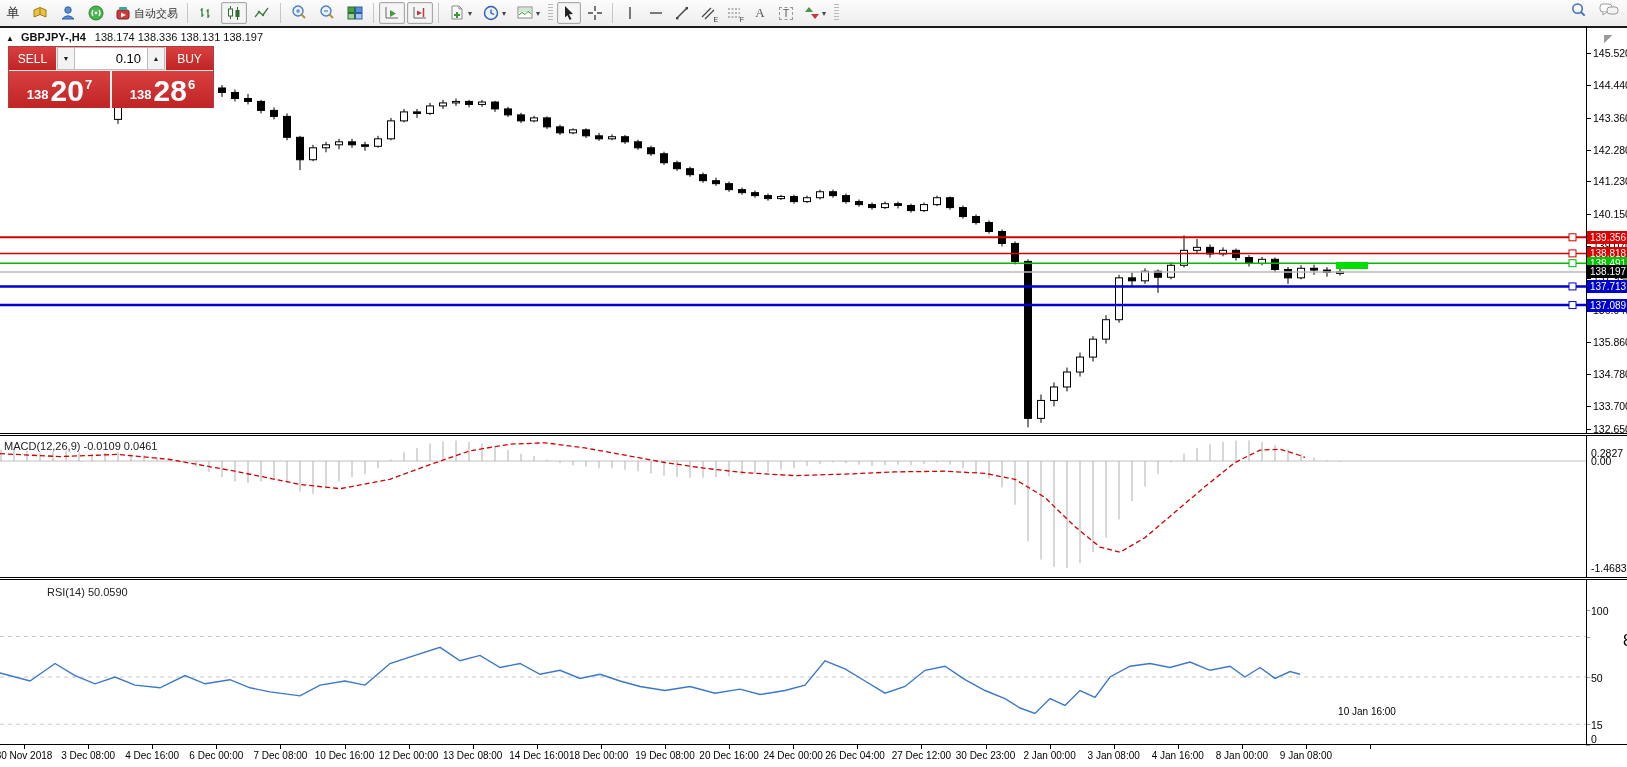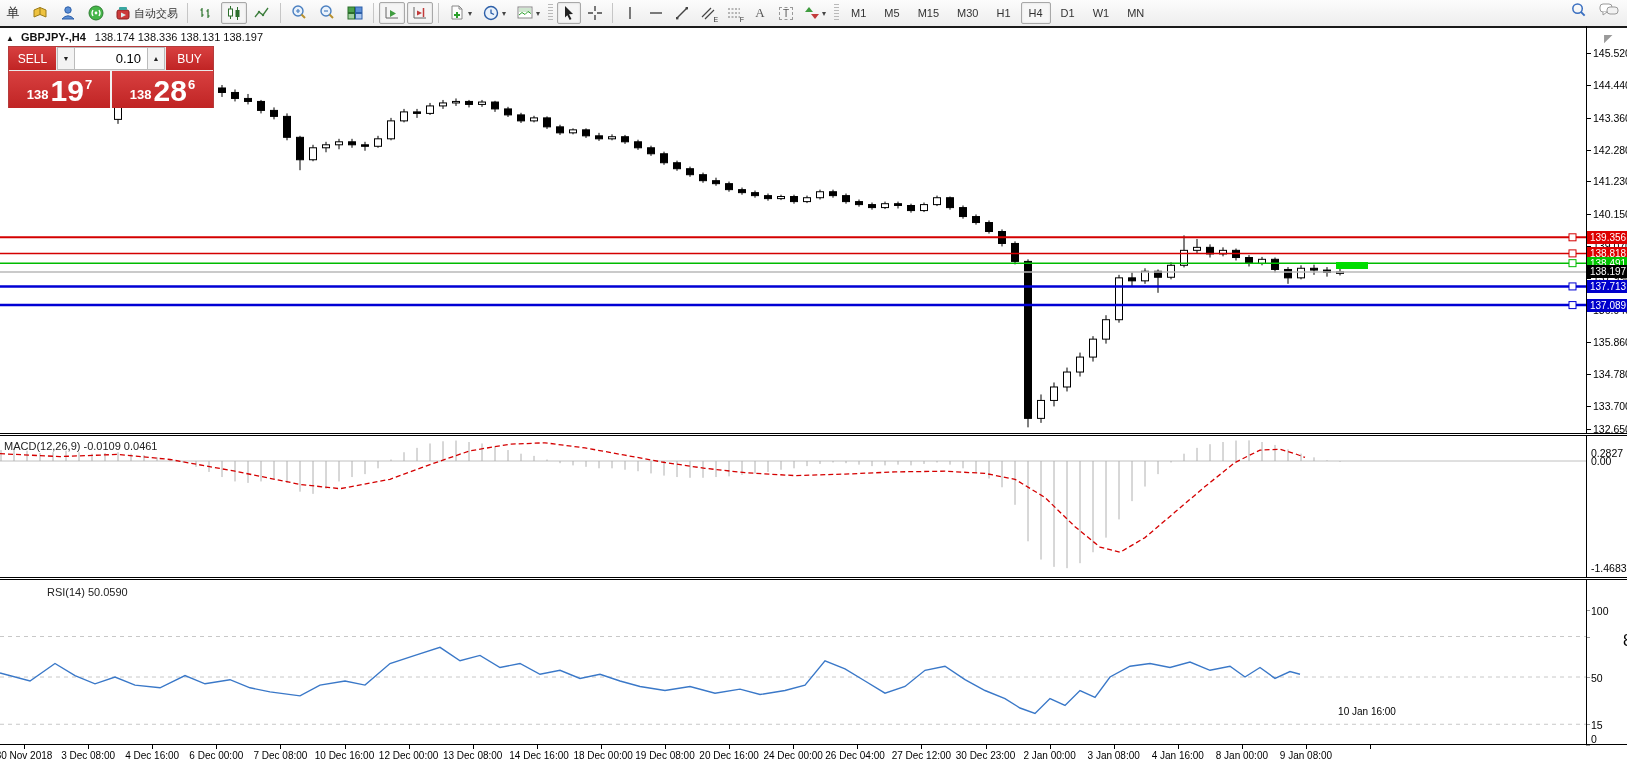--- a/index.html
+++ b/index.html
@@ -226,31 +226,20 @@
     </div>
     <div class="tb-btn">
       <svg width="16" height="16" viewBox="0 0 16 16">
           <polygon points="5,2 9,7 1,7" fill="#3f9c3f"></polygon>
           <polygon points="11,14 15,9 7,9" fill="#c23b3b"></polygon>
         </svg>
       <span class="caret">▾</span>
     </div>
 
     <div class="tb-grip"></div>
-    <div id="tf-box" style="display:flex;align-items:center;">
-        <div class="tf-btn">M1</div>
-        <div class="tf-btn">M5</div>
-        <div class="tf-btn">M15</div>
-        <div class="tf-btn">M30</div>
-        <div class="tf-btn">H1</div>
-        <div class="tf-btn active">H4</div>
-        <div class="tf-btn">D1</div>
-        <div class="tf-btn">W1</div>
-        <div class="tf-btn">MN</div>
-      </div>
 
     <div id="tb-right">
       <span>
         <svg width="17" height="17" viewBox="0 0 18 18">
             <circle cx="8" cy="7" r="5" fill="none" stroke="#3a6fc0" stroke-width="1.6"></circle>
             <path d="M11.5 10.5 L15.5 14.5" stroke="#3a6fc0" stroke-width="2"></path>
           </svg>
       </span>
       <span>
         <svg width="20" height="17" viewBox="0 0 20 17">
@@ -272,21 +261,21 @@
     <div id="tp-row1">
       <div id="tp-sell-btn" class="tp-red">SELL</div>
       <div class="tp-spin">▼</div>
       <input id="tp-vol" readonly="" value="0.10" style="">
       <div class="tp-spin">▲</div>
       <div id="tp-buy-btn" class="tp-red">BUY</div>
     </div>
     <div id="tp-row2">
       <div id="tp-bid" class="tp-big tp-red">
         <span class="tp-pre">138</span>
-        <span class="tp-dig">19</span>
+        <span class="tp-dig">20</span>
         <span class="tp-sup">7</span>
       </div>
       <div id="tp-ask" class="tp-big tp-red">
         <span class="tp-pre">138</span>
         <span class="tp-dig">28</span>
         <span class="tp-sup">6</span>
       </div>
     </div>
   </div>
 
@@ -679,21 +668,21 @@
       <div style="position: absolute; left: 248.4px; top: 750px; width: 64px; text-align: center; font-size: 10px; color: rgb(0, 0, 0); white-space: nowrap;">7 Dec 08:00</div>
       <div style="position: absolute; left: 344.5px; top: 745px; width: 1px; height: 4px; background: rgb(0, 0, 0);"></div>
       <div style="position: absolute; left: 312.5px; top: 750px; width: 64px; text-align: center; font-size: 10px; color: rgb(0, 0, 0); white-space: nowrap;">10 Dec 16:00</div>
       <div style="position: absolute; left: 408.6px; top: 745px; width: 1px; height: 4px; background: rgb(0, 0, 0);"></div>
       <div style="position: absolute; left: 376.6px; top: 750px; width: 64px; text-align: center; font-size: 10px; color: rgb(0, 0, 0); white-space: nowrap;">12 Dec 00:00</div>
       <div style="position: absolute; left: 472.7px; top: 745px; width: 1px; height: 4px; background: rgb(0, 0, 0);"></div>
       <div style="position: absolute; left: 440.7px; top: 750px; width: 64px; text-align: center; font-size: 10px; color: rgb(0, 0, 0); white-space: nowrap;">13 Dec 08:00</div>
       <div style="position: absolute; left: 536.8px; top: 745px; width: 1px; height: 4px; background: rgb(0, 0, 0);"></div>
       <div style="position: absolute; left: 504.8px; top: 750px; width: 64px; text-align: right; font-size: 10px; color: rgb(0, 0, 0); white-space: nowrap;">14 Dec 16:00</div>
       <div style="position: absolute; left: 600.9px; top: 745px; width: 1px; height: 4px; background: rgb(0, 0, 0);"></div>
-      <div style="position: absolute; left: 568.9px; top: 750px; width: 64px; text-align: right; font-size: 10px; color: rgb(0, 0, 0); white-space: nowrap;">18 Dec 00:00</div>
+      <div style="position: absolute; left: 568.9px; top: 750px; width: 64px; text-align: left; font-size: 10px; color: rgb(0, 0, 0); white-space: nowrap;">18 Dec 00:00</div>
       <div style="position: absolute; left: 665px; top: 745px; width: 1px; height: 4px; background: rgb(0, 0, 0);"></div>
       <div style="position: absolute; left: 633px; top: 750px; width: 64px; text-align: center; font-size: 10px; color: rgb(0, 0, 0); white-space: nowrap;">19 Dec 08:00</div>
       <div style="position: absolute; left: 729.1px; top: 745px; width: 1px; height: 4px; background: rgb(0, 0, 0);"></div>
       <div style="position: absolute; left: 697.1px; top: 750px; width: 64px; text-align: center; font-size: 10px; color: rgb(0, 0, 0); white-space: nowrap;">20 Dec 16:00</div>
       <div style="position: absolute; left: 793.2px; top: 745px; width: 1px; height: 4px; background: rgb(0, 0, 0);"></div>
       <div style="position: absolute; left: 761.2px; top: 750px; width: 64px; text-align: center; font-size: 10px; color: rgb(0, 0, 0); white-space: nowrap;">24 Dec 00:00</div>
       <div style="position: absolute; left: 857.3px; top: 745px; width: 1px; height: 4px; background: rgb(0, 0, 0);"></div>
       <div style="position: absolute; left: 825.3px; top: 750px; width: 64px; font-size: 10px; color: rgb(0, 0, 0); white-space: nowrap;">26 Dec 04:00</div>
       <div style="position: absolute; left: 921.4px; top: 745px; width: 1px; height: 4px; background: rgb(0, 0, 0);"></div>
       <div style="position: absolute; left: 889.4px; top: 750px; width: 64px; text-align: center; font-size: 10px; color: rgb(0, 0, 0); white-space: nowrap;">27 Dec 12:00</div>

